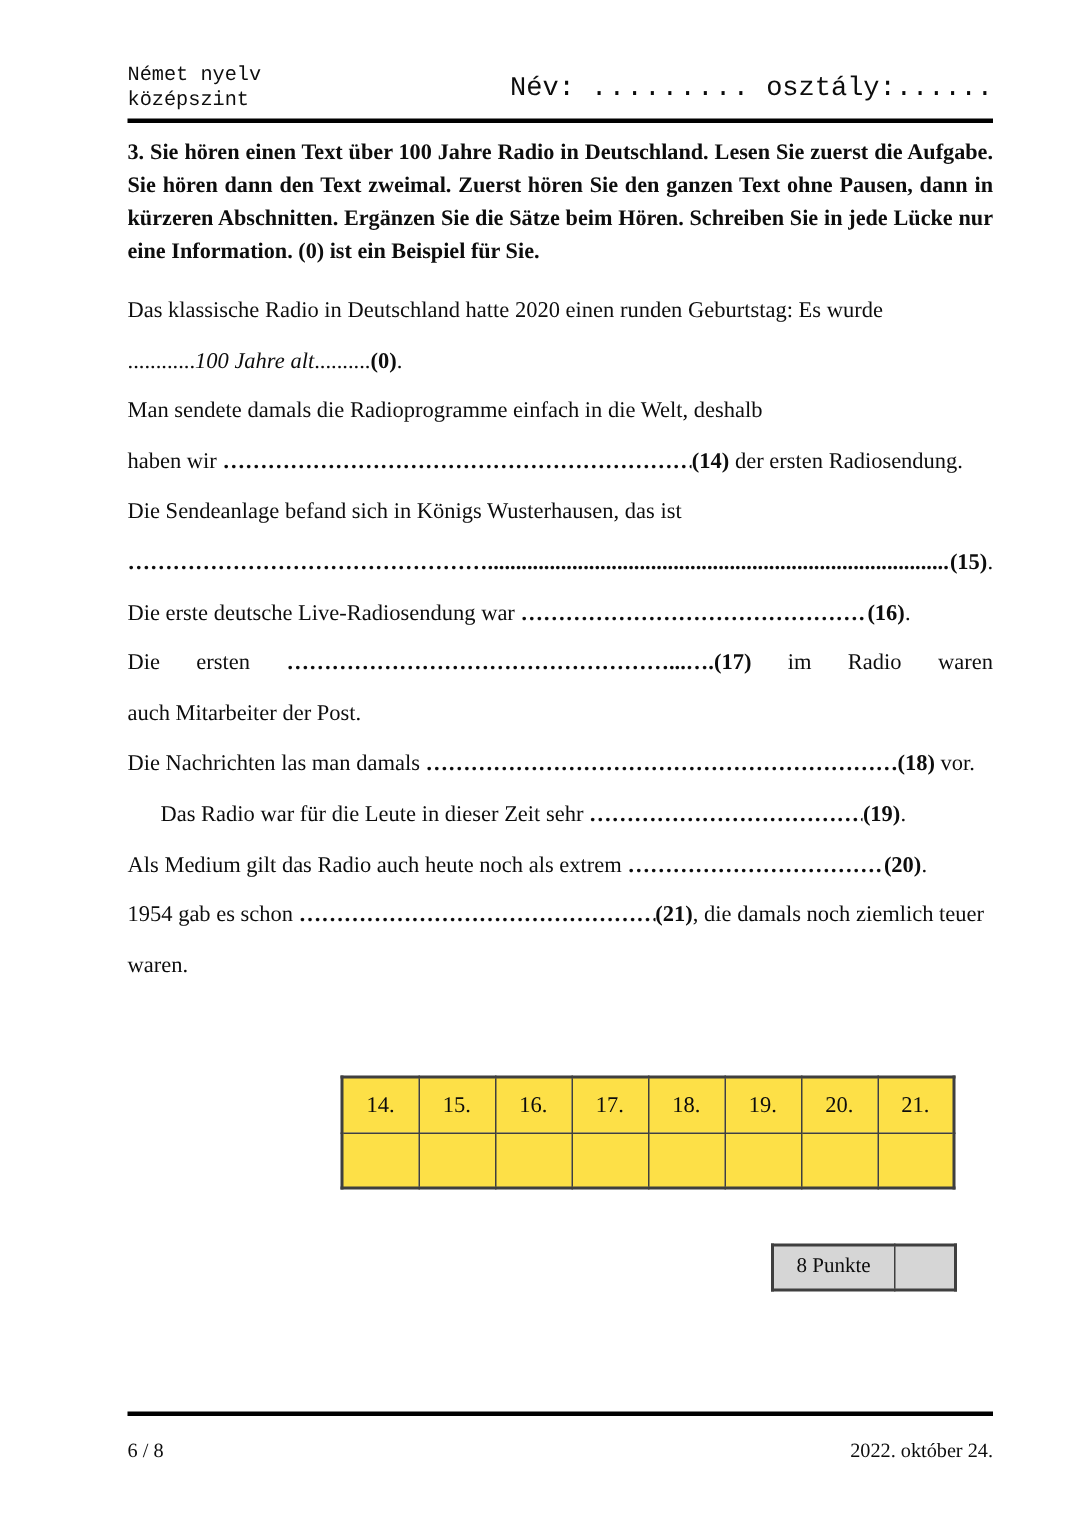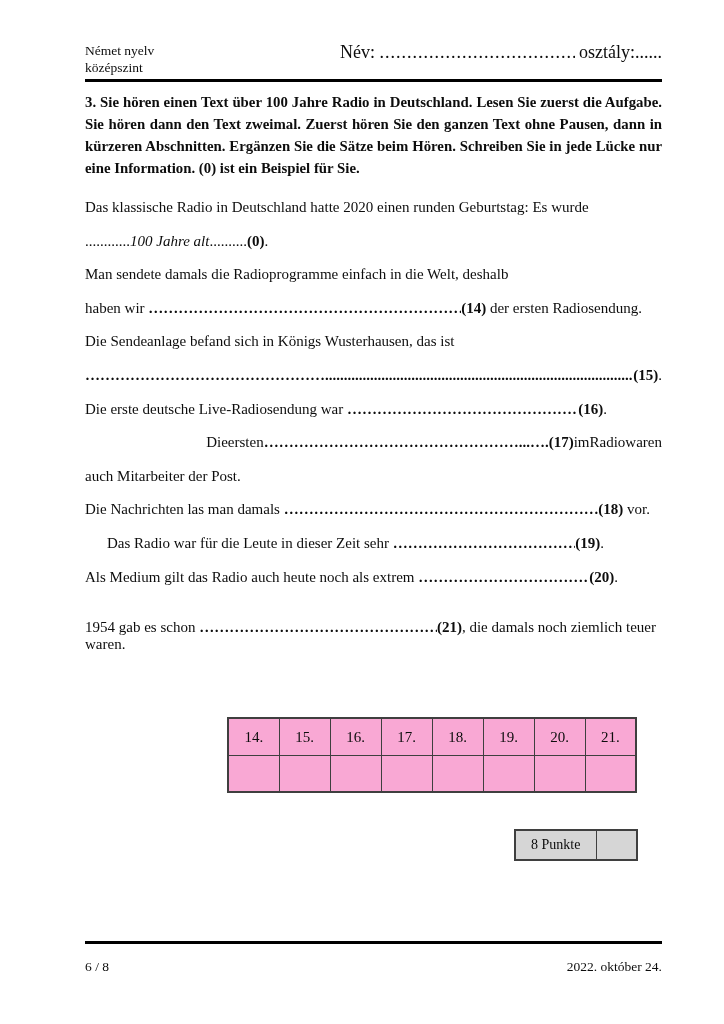--- a/index.html
+++ b/index.html
@@ -9,21 +9,21 @@
     width:724px; height:1024px;
     background:#ffffff;
     font-family:"Liberation Serif", serif;
     color:#0d0d0d;
     overflow:hidden;
     margin:0 auto;
   }
   .content { padding:42px 62px 0 85px; }
 
   
-  .hdr { display:flex; justify-content:space-between; align-items:flex-start; }
+  .hdr { display:flex; justify-content:space-between; align-items:center;font-family:Liberation Mono, monospace; }
   .hdr-left { font-size:13.5px; line-height:17px; }
   .hdr-right { display:flex; align-items:baseline; width:322px; font-size:18px; }
   .hdr-right span { white-space:pre; }
   .hdr-dots { flex:1 1 0; overflow:hidden; letter-spacing:1px; }
   .hdr-rule { margin-top:3px; height:3px; border-top:1px solid #000; border-bottom:2px solid #000; }
 
   
   .instr {
     margin-top:9px;
     font-weight:bold;
@@ -34,34 +34,34 @@
   .task-title { margin-top:26px; text-align:center; font-weight:bold; font-size:15px; }
 
   
   .body { margin-top:20px; font-size:15px; }
   .bline { height:33.6px; display:flex; align-items:baseline; white-space:nowrap; }
   .bline > span { white-space:pre; }
   .dots { font-weight:bold; }
   .dotfill { flex:1 1 0; overflow:hidden; font-weight:bold; }
   .num { font-weight:bold; }
   .ans { font-style:italic; }
-  .just { justify-content:flex-end; }
+  .just { justify-content:space-between; }
   .pr20 { padding-right:20px; } .pr12 { padding-right:12px; }
   .pr44 { padding-right:44px; } .pr55 { padding-right:55px; }
-  .pr58 { padding-right:58px;margin-left:22px; } .pr6  { padding-right:6px;align-items:flex-end;  }
+  .pr58 { padding-right:58px;margin-left:22px; } .pr6  { padding-right:6px;  }
 
   
   .anstable {
     margin:48px 0 0 142px;
     border-collapse:collapse;
     border:2px solid #3f3f3f;
   }
   .anstable td {
     width:51px; height:37px;
-    background:#f9a8d4;
+    background:#fde047;
     border:1px solid #3f3f3f;
     text-align:center; vertical-align:middle;
     font-size:15px;
   }
 
   
   .points-wrap { display:flex; justify-content:flex-end; padding-right:24px; margin-top:36px; }
   .points { border-collapse:collapse; border:2px solid #3f3f3f; }
   .points td {
     background:#d6d6d6; border:1px solid #3f3f3f;

